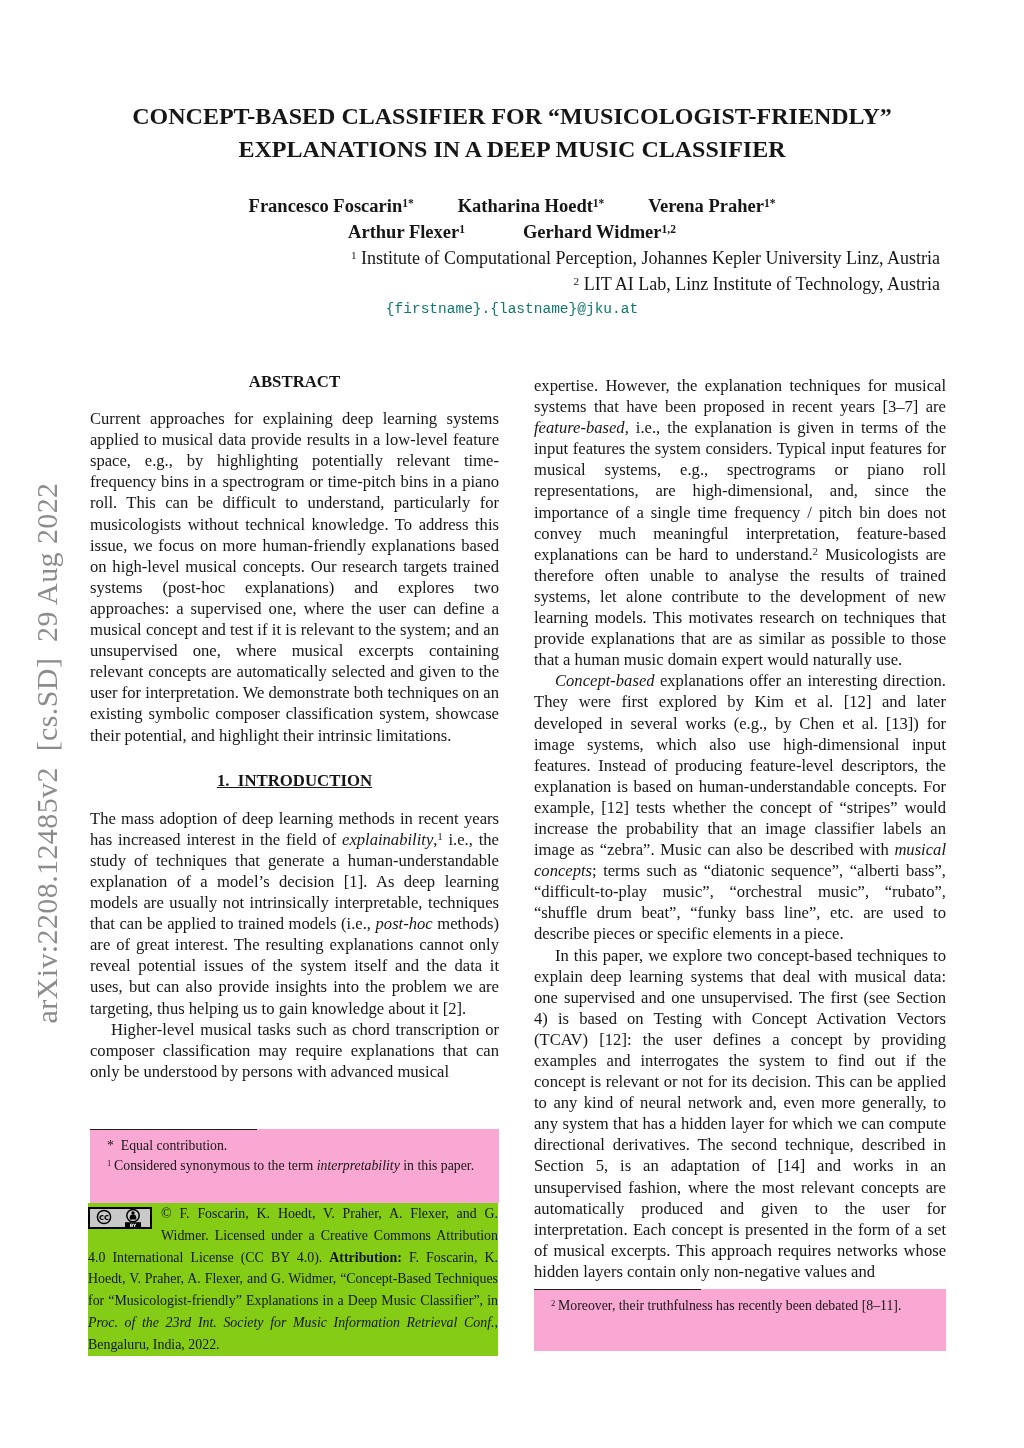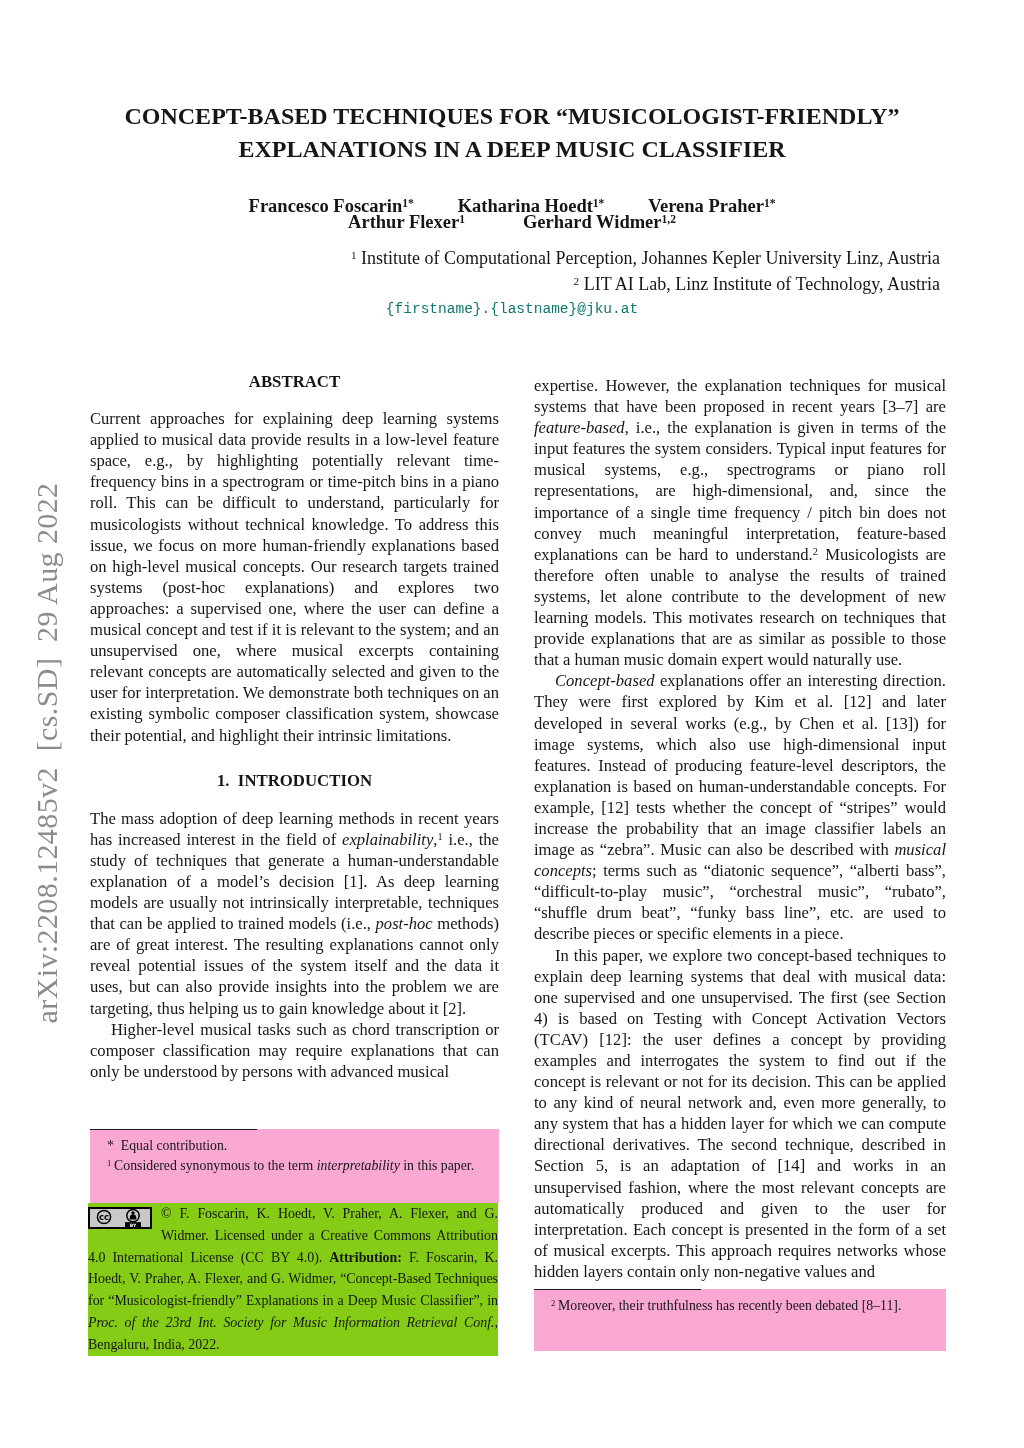--- a/index.html
+++ b/index.html
@@ -16,36 +16,36 @@
   }
   .title {
     position:absolute; top:100px; left:84px; width:856px;
     text-align:center; font-weight:bold; font-size:24px; line-height:33px;
   }
   .authors {
     position:absolute; left:84px; width:856px; display:flex;
     justify-content:center; font-weight:bold; font-size:18.5px;
   }
   .row1 { top:196px; gap:44px; }
-  .row2 { top:212px; gap:58px; }
+  .row2 { top:222px; gap:58px; }
   .affil { position:absolute; left:84px; width:856px; text-align:right; font-size:18px; }
   .affil1 { top:248px; }
   .affil2 { top:274px; }
   .email {
     position:absolute; left:84px; width:856px; top:301px; text-align:center;
     font-family:"Liberation Mono","DejaVu Sans Mono",monospace; font-size:14.5px; color:#0f766e;
   }
   .col {
     position:absolute; top:371px; font-size:16.6px; line-height:21.1px;
     text-align:justify; hyphens:auto; -webkit-hyphens:auto;
   }
   .col-left  { left:90px;  width:409px; }
   .col-right { left:534px; width:412px; top:375px; }
   .h-abstract { text-align:center; font-weight:bold; font-size:16.8px; margin-bottom:16px; hyphens:none; }
-  .h-section  { text-align:center; font-weight:bold; font-size:16.8px; margin-top:24px; margin-bottom:17px; hyphens:none; }
+  .h-section  { text-align:center; font-weight:bold; font-size:16.8px; margin-top:24px; margin-bottom:17px; hyphens:none;text-decoration:underline; }
   .body-p { margin:0; }
   .indent { text-indent:21px; }
   sup { font-size:62%; line-height:0; vertical-align:baseline; position:relative; top:-0.45em; }
   .fnblock {
     position:absolute; background:#f9a8d4; font-size:13.8px; line-height:19.5px;
     text-align:justify; z-index:3;
   }
   .fn-left  { left:90px;  top:1129px; width:409px; min-height:74px; }
   .fn-right { left:534px; top:1289px; width:412px; min-height:62px; }
   .fnrule { width:167px; border-top:1.5px solid #1c1c1c; margin-bottom:6px; }
@@ -57,21 +57,21 @@
   .cc-badge { float:left; width:64px; height:22px; margin:4px 9px 2px 0; }
 </style>
 </head>
 <body>
 
 <div class="page">
 
   <div class="arxiv">arXiv:2208.12485v2  [cs.SD]  29 Aug 2022</div>
 
   <div class="title">
-    <span>CONCEPT-BASED TECHNIQUES FOR “MUSICOLOGIST-FRIENDLY”</span><br>
+    <span>CONCEPT-BASED CLASSIFIER FOR “MUSICOLOGIST-FRIENDLY”</span><br>
     <span>EXPLANATIONS IN A DEEP MUSIC CLASSIFIER</span>
   </div>
 
   <div class="authors row1">
     <span>Francesco Foscarin<sup>1*</sup></span>
     <span>Katharina Hoedt<sup>1*</sup></span>
     <span>Verena Praher<sup>1*</sup></span>
   </div>
   <div class="authors row2">
     <span>Arthur Flexer<sup>1</sup></span>

